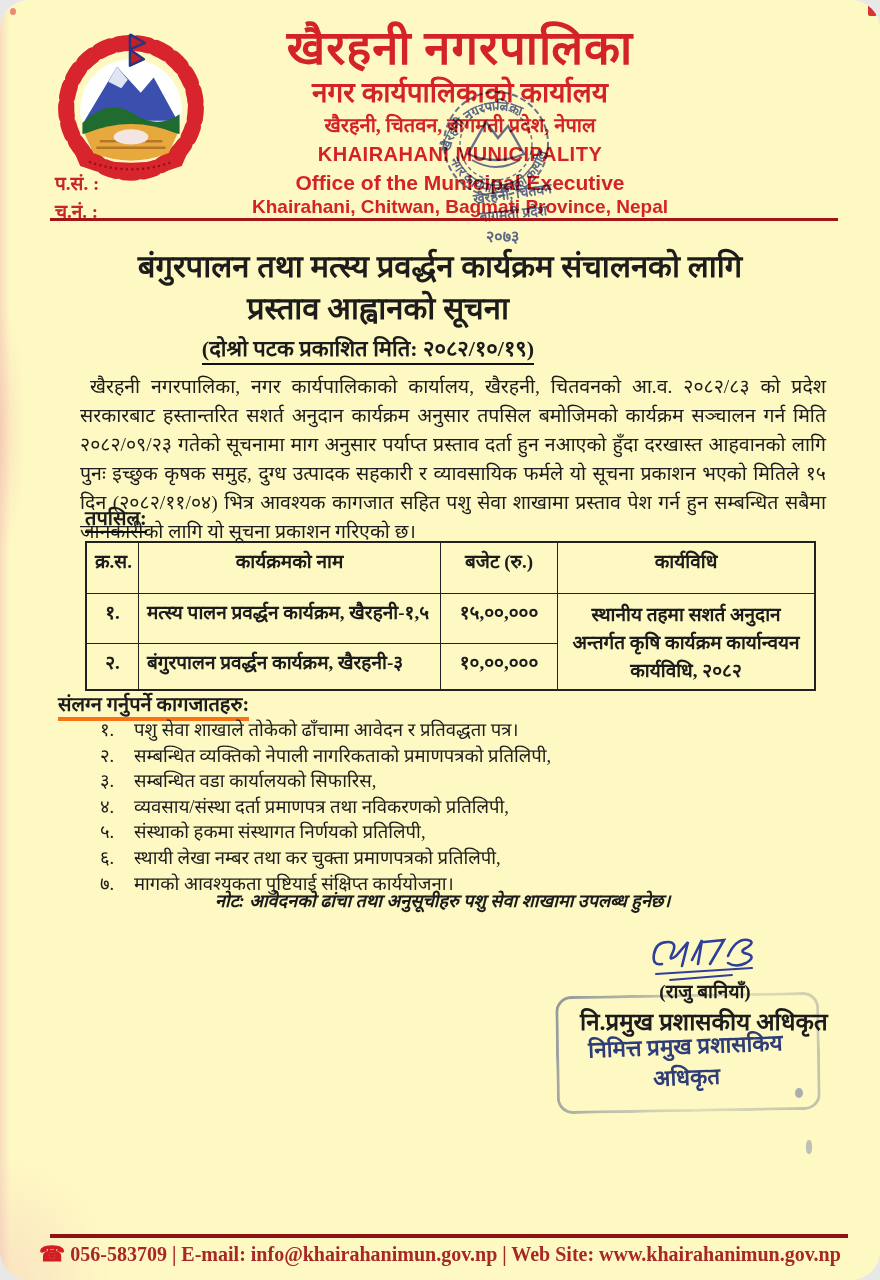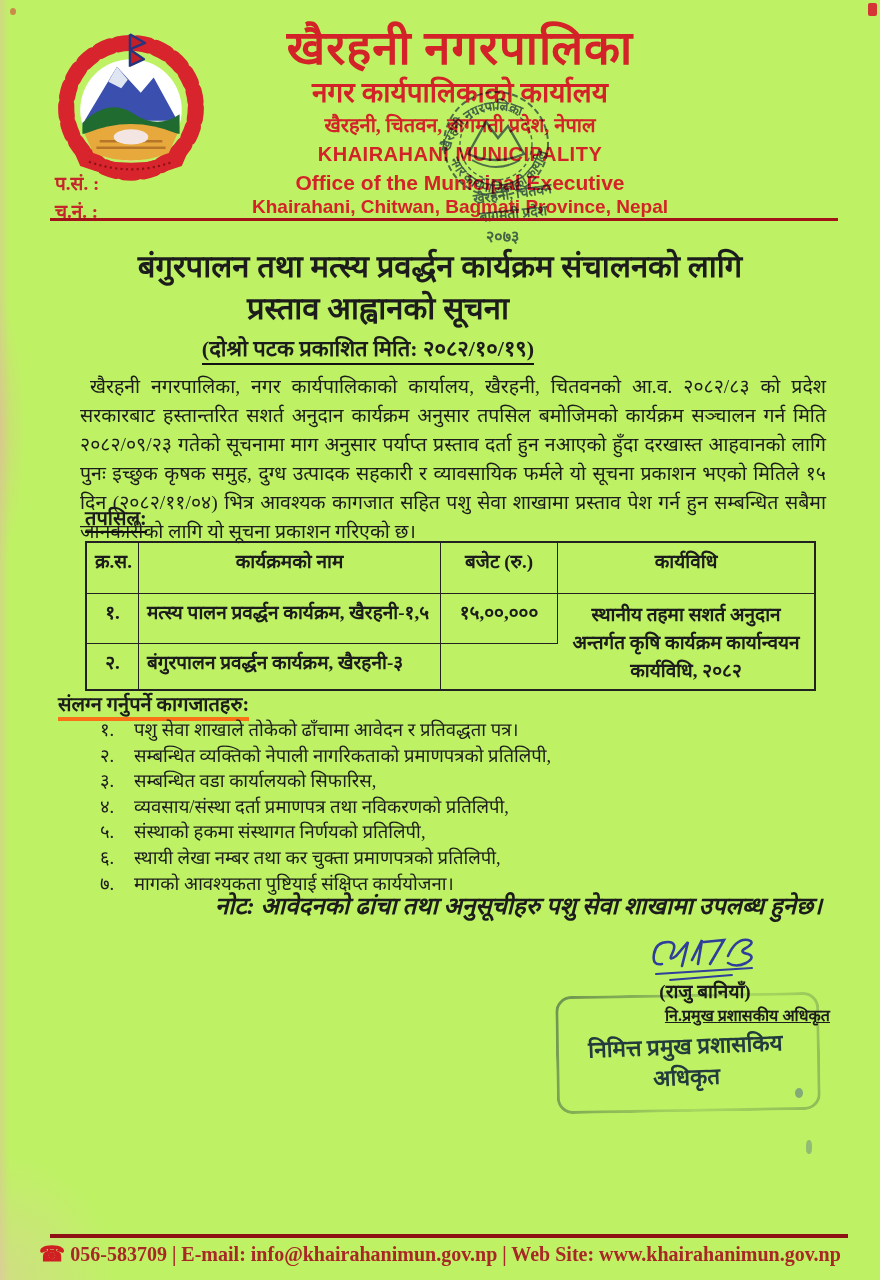--- a/index.html
+++ b/index.html
@@ -1,17 +1,17 @@
 <!DOCTYPE html>
 <html><head>
 <meta charset="utf-8">
 <style>
   html,body{margin:0;padding:0;background:#e8e8e8;}
-  .page{position:relative;width:880px;height:1280px;background:#bef264;overflow:hidden;
-        font-family:"Liberation Serif","DejaVu Serif",serif;color:#1c1c1c;}
+  .page{position:relative;width:880px;height:1280px;background:#fef9c3;overflow:hidden;
+        font-family:"Liberation Serif","DejaVu Serif",serif;color:#1c1c1c;border-radius:29px;}
   .abs{position:absolute;}
   .np{font-family:"Liberation Serif","DejaVu Serif",serif;}
   .en{font-family:"Liberation Sans","DejaVu Sans",sans-serif;}
   .red{color:#d42328;}
   .center{text-align:center;}
   
   .tint{position:absolute;pointer-events:none;}
   
   .hdr-block{left:180px;top:22px;width:560px;text-align:center;}
   .np-title{font-size:47px;font-weight:bold;line-height:52px;letter-spacing:1px;}
@@ -39,24 +39,24 @@
   .cell.bottom{border-bottom:none;}
   .cell.hd{text-align:center;font-weight:bold;}
   .cell.cnum{text-align:center;}
   .cell.merge{grid-row:2/4;grid-column:4/5;border-bottom:none;text-align:center;
               line-height:28px;padding-top:7px;}
   
   .doc-head{left:58px;top:690px;font-size:20px;font-weight:bold;border-bottom:4px solid #f97316;}
   .doc-list{left:100px;top:718px;width:640px;font-size:18.5px;line-height:25.6px;}
   .doc-row{display:flex;}
   .doc-num{width:34px;flex:0 0 34px;}
-  .note{left:215px;top:888px;font-size:24px;font-weight:bold;font-style:italic;}
+  .note{left:215px;top:888px;font-size:18px;font-weight:bold;font-style:italic;}
   
   .sig-name{left:600px;top:978px;width:210px;text-align:center;font-size:19px;font-weight:bold;}
-  .sig-desig{left:580px;top:1004px;width:250px;text-align:right;font-size:16px;font-weight:bold;text-decoration:underline;}
+  .sig-desig{left:580px;top:1004px;width:250px;text-align:left;font-size:24px;font-weight:bold;}
   .stamp-rect{left:556px;top:994px;width:258px;height:112px;border:3px solid rgba(47,62,154,.55);
               border-radius:16px;transform:rotate(-1deg);
               -webkit-mask-image:linear-gradient(115deg,rgba(0,0,0,.95),rgba(0,0,0,.25) 60%,rgba(0,0,0,.55));
               mask-image:linear-gradient(115deg,rgba(0,0,0,.95),rgba(0,0,0,.25) 60%,rgba(0,0,0,.55));
               mix-blend-mode:multiply;}
   .stamp-rect-text{left:566px;top:1030px;width:240px;text-align:center;font-size:22.5px;
               font-weight:bold;color:#2e3e9b;transform:rotate(-2.2deg);mix-blend-mode:multiply;}
   
   .f-rule{left:50px;top:1234px;width:798px;height:3.5px;background:#8e1214;}
   .f-text{left:0;top:1242px;width:880px;text-align:center;font-size:20px;font-weight:bold;
@@ -147,20 +147,21 @@
     <div class="cell hd">बजेट (रु.)</div>
     <div class="cell hd last">कार्यविधि</div>
 
     <div class="cell cnum">१.</div>
     <div class="cell">मत्स्य पालन प्रवर्द्धन कार्यक्रम, खैरहनी-१,५</div>
     <div class="cell cnum">१५,००,०००</div>
     <div class="cell last merge">स्थानीय तहमा सशर्त अनुदान अन्तर्गत कृषि कार्यक्रम कार्यान्वयन कार्यविधि, २०८२</div>
 
     <div class="cell cnum bottom">२.</div>
     <div class="cell bottom">बंगुरपालन प्रवर्द्धन कार्यक्रम, खैरहनी-३</div>
+    <div class="cell cnum bottom">१०,००,०००</div>
   </div>
 
   <div class="abs np doc-head">संलग्न गर्नुपर्ने कागजातहरु:</div>
   <div class="abs np doc-list">
     <div class="doc-row">
         <span class="doc-num">१.</span>
         <span>पशु सेवा शाखाले तोकेको ढाँचामा आवेदन र प्रतिवद्धता पत्र।</span>
       </div>
     <div class="doc-row">
         <span class="doc-num">२.</span>

